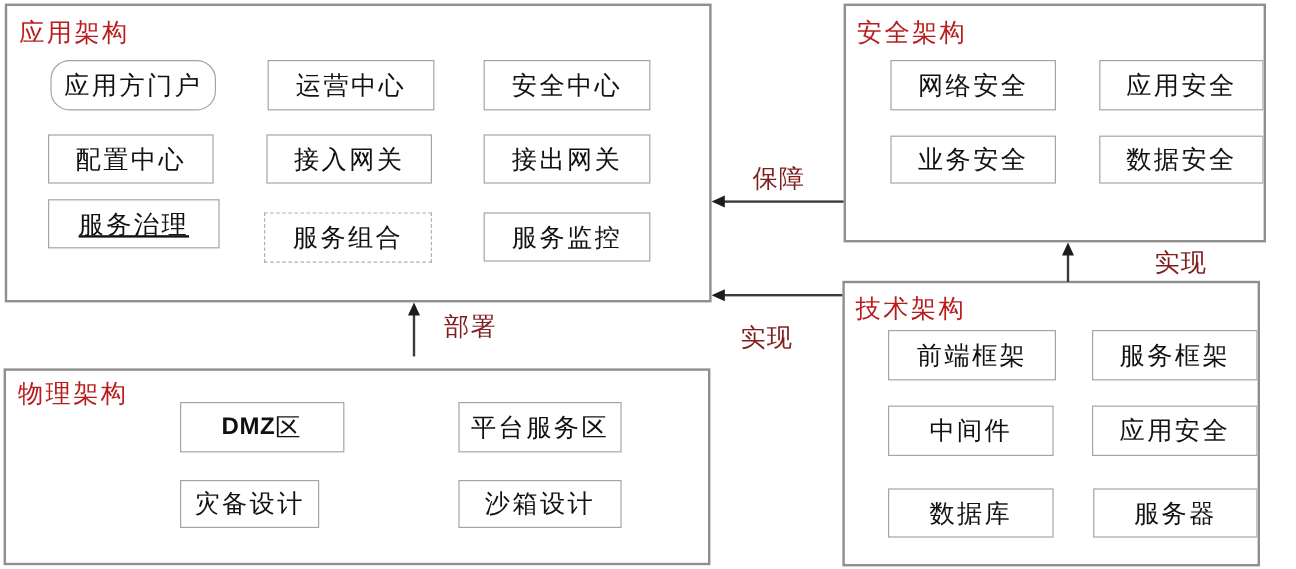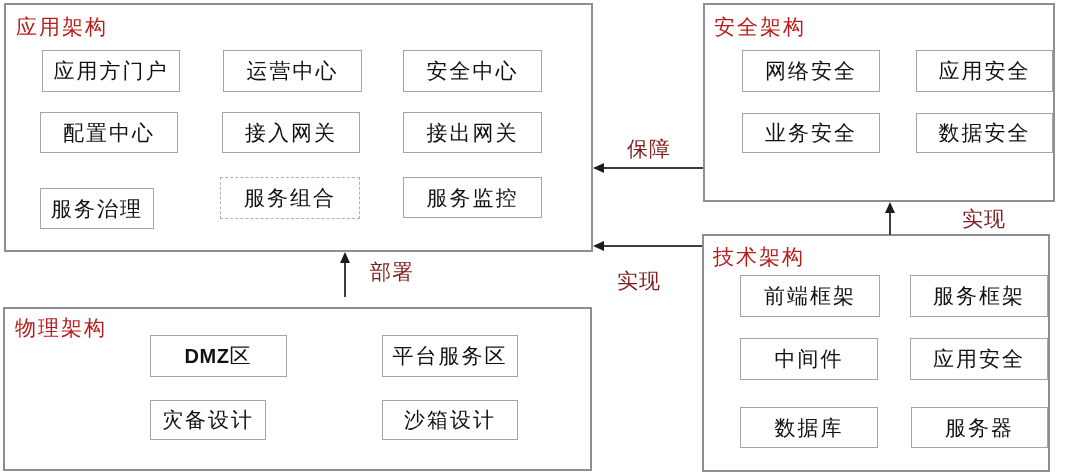--- a/index.html
+++ b/index.html
@@ -68,27 +68,27 @@
   }
 </style>
 </head>
 <body>
 
 <div class="canvas">
 
   <div class="group" style="left:4px; top:3px; width:589px; height:249px;">
     <div class="group-title" style="margin:8px 0 0 10px;">应用架构</div>
   </div>
-  <div class="cell" style="left:42px; top:50px; width:138px; height:42px;">应用方门户</div>
+  <div class="cell" style="left:42px; top:50px; width:138px; height:42px;border-radius:16px;">应用方门户</div>
   <div class="cell" style="left:223px; top:50px; width:139px; height:42px;">运营中心</div>
   <div class="cell" style="left:403px; top:50px; width:139px; height:42px;">安全中心</div>
   <div class="cell" style="left:40px; top:112px; width:138px; height:41px;">配置中心</div>
   <div class="cell" style="left:222px; top:112px; width:138px; height:41px;">接入网关</div>
   <div class="cell" style="left:403px; top:112px; width:139px; height:41px;">接出网关</div>
-  <div class="cell" style="left:40px; top:188px; width:114px; height:41px;">服务治理</div>
+  <div class="cell" style="left:40px; top:166px; width:143px; height:41px;text-decoration:underline;">服务治理</div>
   <div class="cell dashed" style="left:220px; top:177px; width:140px; height:42px;">服务组合</div>
   <div class="cell" style="left:403px; top:177px; width:139px; height:41px;">服务监控</div>
 
   <div class="group" style="left:703px; top:3px; width:352px; height:199px;">
     <div class="group-title" style="margin:8px 0 0 9px;">安全架构</div>
   </div>
   <div class="cell" style="left:742px; top:50px; width:138px; height:42px;">网络安全</div>
   <div class="cell" style="left:742px; top:113px; width:138px; height:40px;">业务安全</div>
   <div class="cell" style="left:916px; top:50px; width:137px; height:42px;">应用安全</div>
   <div class="cell" style="left:916px; top:113px; width:137px; height:40px;">数据安全</div>

